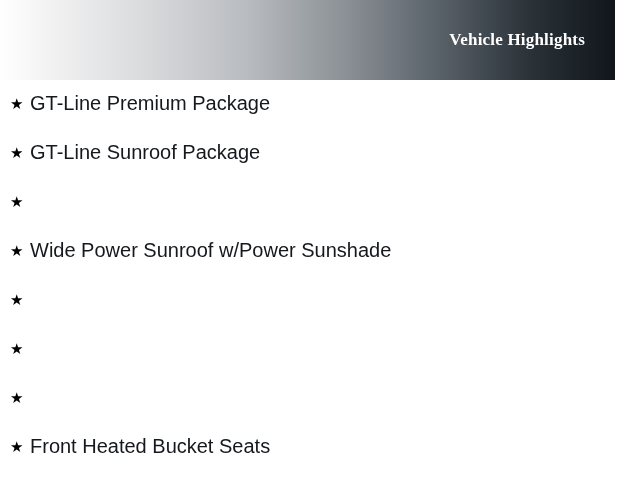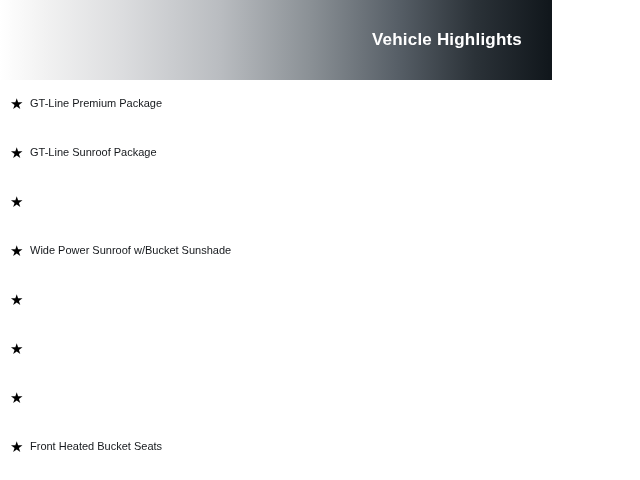--- a/index.html
+++ b/index.html
@@ -14,32 +14,33 @@
     overflow: hidden;
   }
   .page {
     position: relative;
     width: 640px;
     height: 480px;
     background: #ffffff;
   }
   .header {
     position: relative;
-    width: 552px;
+    width: 615px;
     height: 80px;
     background: linear-gradient(to right,
         #ffffff 0%,
         #f2f2f2 8%,
         #dcdddf 22%,
         #b9bcc0 40%,
         #8b9196 56%,
         #575f67 72%,
         #2b3238 86%,
         #10161b 100%);
     box-sizing: border-box;
+    font-family: Liberation Serif, serif;
   }
   .header-title {
     position: absolute;
     right: 30px;
     top: 30px;
     color: #ffffff;
     font-size: 17px;
     font-weight: bold;
     letter-spacing: 0.2px;
     white-space: nowrap;
@@ -63,21 +64,21 @@
     width: 20px;
     min-width: 20px;
     color: #000000;
     font-size: 15px;
     line-height: 22px;
     text-align: left;
     padding-top: 1px;
   }
   .hl-label {
     color: #15181c;
-    font-size: 11px;
+    font-size: 20px;
     line-height: 22px;
     white-space: nowrap;
   }
 </style>
 </head>
 <body>
 
 <div class="page">
 
   <div class="header">
@@ -96,21 +97,21 @@
         <span class="bullet">★</span>
         <span class="hl-label">GT-Line Sunroof Package</span>
       </li>
 
       <li class="hl-item">
         <span class="bullet">★</span>
       </li>
 
       <li class="hl-item">
         <span class="bullet">★</span>
-        <span class="hl-label">Wide Power Sunroof w/Bucket Sunshade</span>
+        <span class="hl-label">Wide Power Sunroof w/Power Sunshade</span>
       </li>
 
       <li class="hl-item">
         <span class="bullet">★</span>
       </li>
 
       <li class="hl-item">
         <span class="bullet">★</span>
       </li>
 

